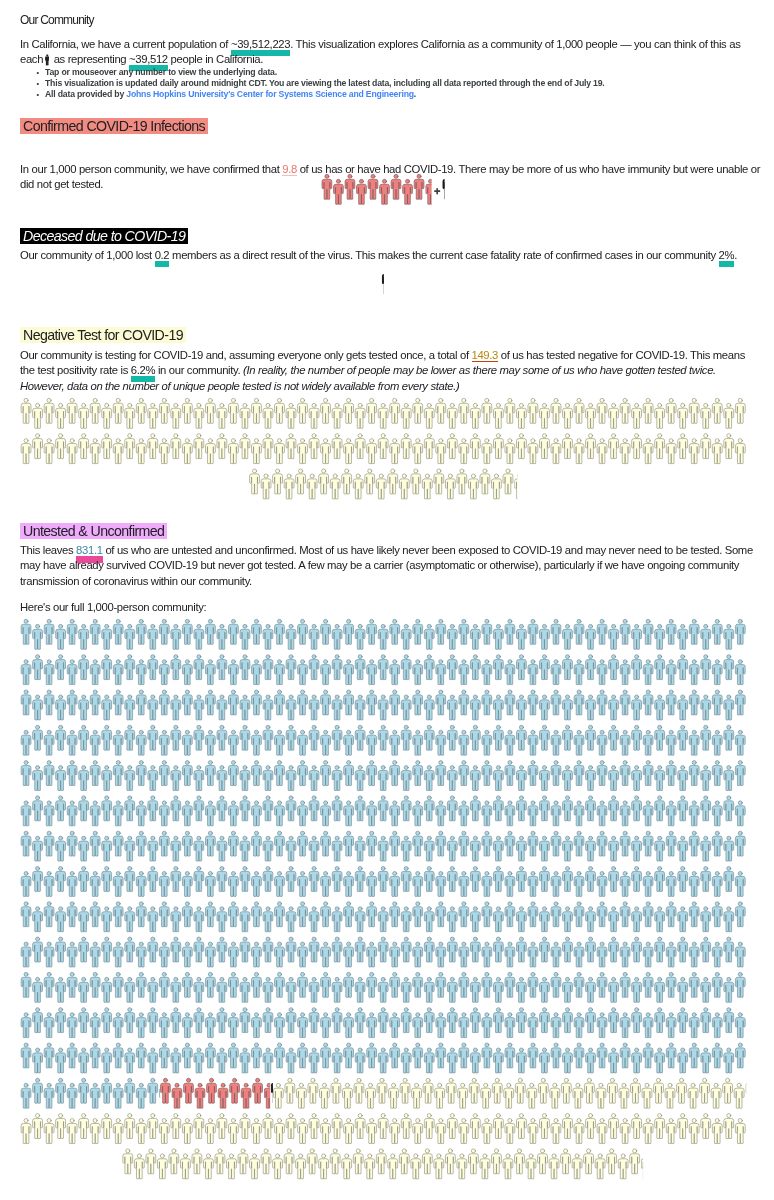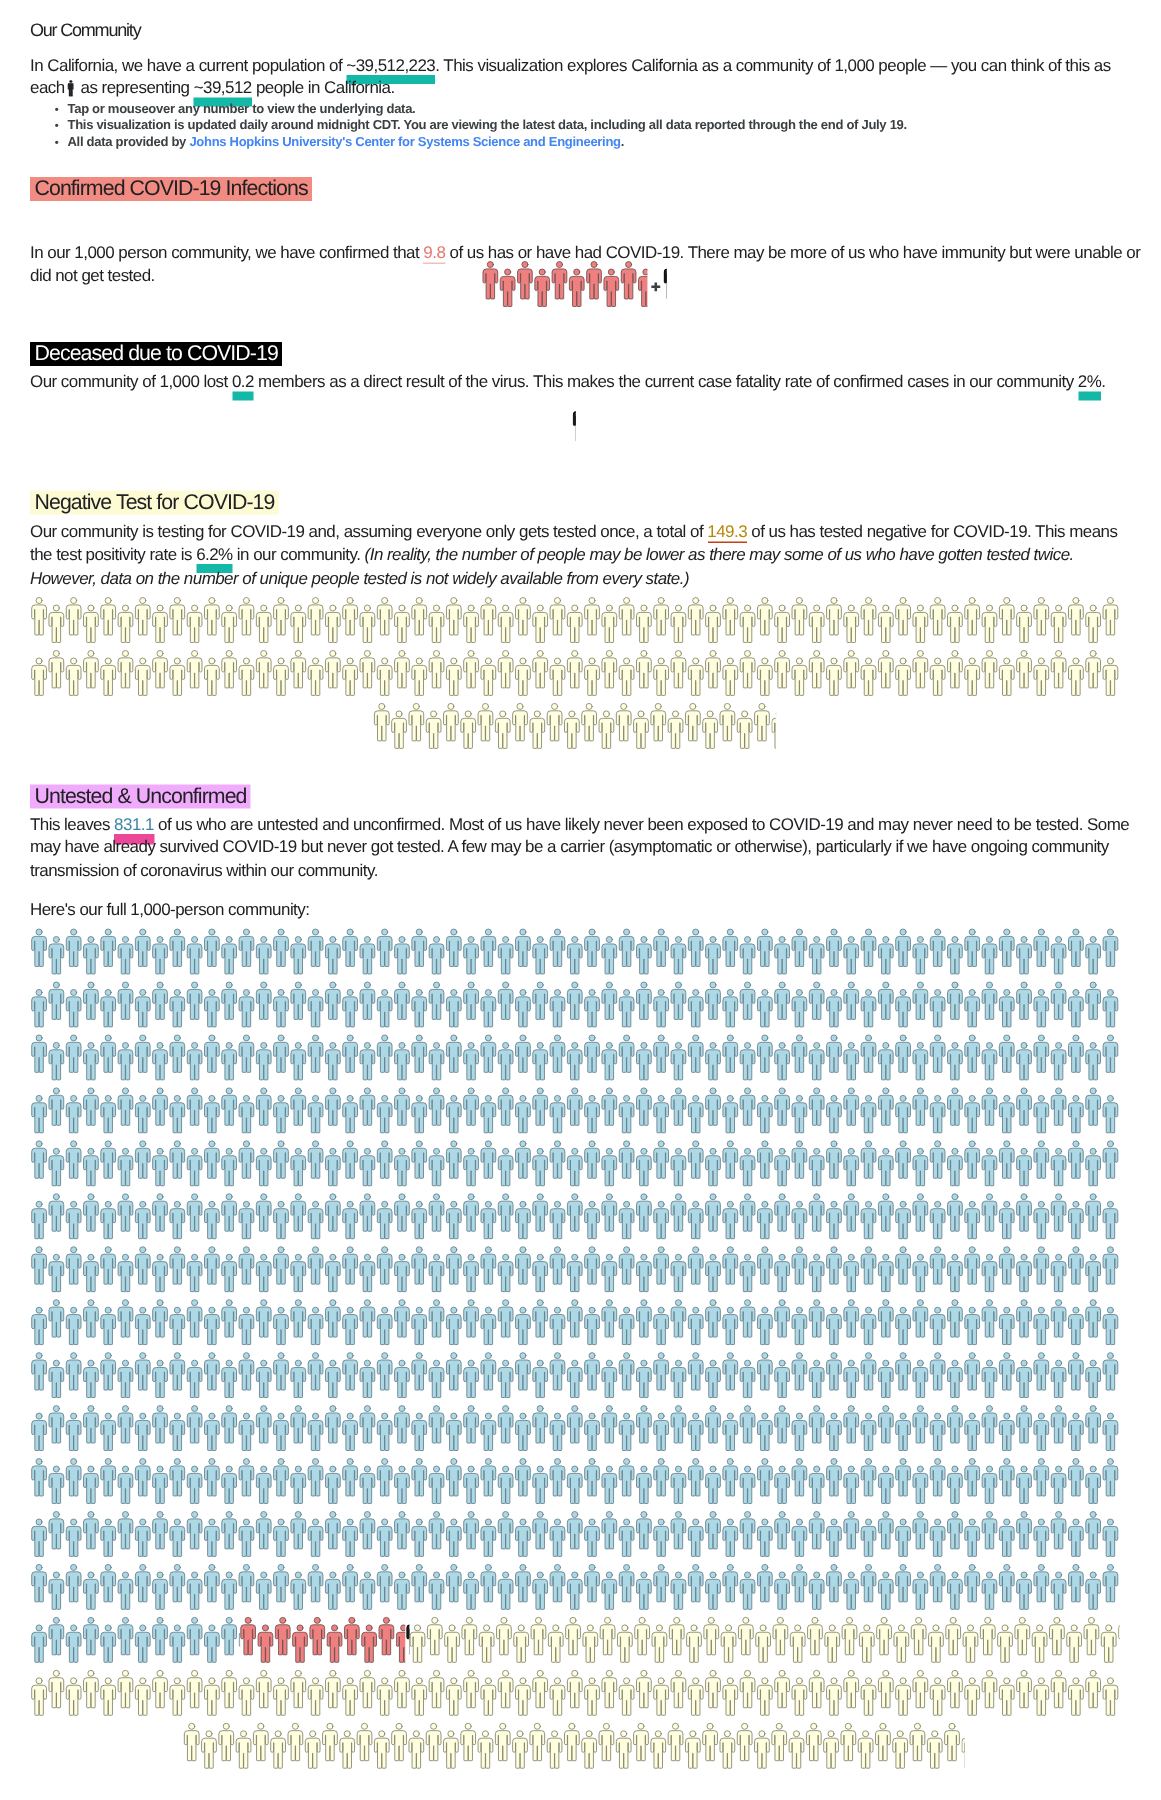--- a/index.html
+++ b/index.html
@@ -22,21 +22,21 @@
   a.jhu{color:#4285f4;text-decoration:none;text-align:center;}
 
   .sec-h{position:absolute;left:20px;font-size:14.2px;letter-spacing:-0.6px;font-weight:400;padding:2.5px 3px 2.5px 3px;line-height:10.5px;color:#202124;white-space:nowrap;}
   .sec-p{position:absolute;left:20px;width:742px;font-size:11.3px;letter-spacing:-0.35px;line-height:15.3px;color:#202124;margin:0;}
   .sec-p i{font-style:italic;}
 
   .fig{position:absolute;left:0;width:774px;}
   #h-confirmed{top:118px;background:#f28b82;text-align:center;}
   #p-confirmed{top:138px;margin-top:24px;}
   #fig-confirmed{top:173.5px;}
-  #h-deceased{top:228px;background:#000;color:#fff;}
+  #h-deceased{top:228px;background:#000;color:#fff;font-style:italic;}
   #p-deceased{top:248px;}
   #fig-deceased{top:268.6px;}
   #h-negative{top:327px;background:#fdfbd4;}
   #p-negative{top:348px;}
   #fig-negative{top:398px;}
   #h-untested{top:523px;background:#f0abfc;}
   #p-untested{top:543px;}
   #p-caption{top:600px;}
   #fig-community{top:619px;}
   .fig svg{display:block;overflow:visible;}

